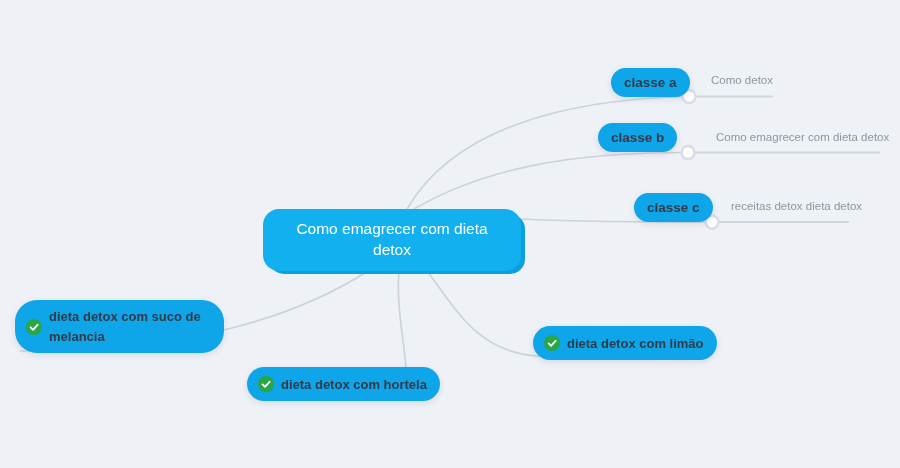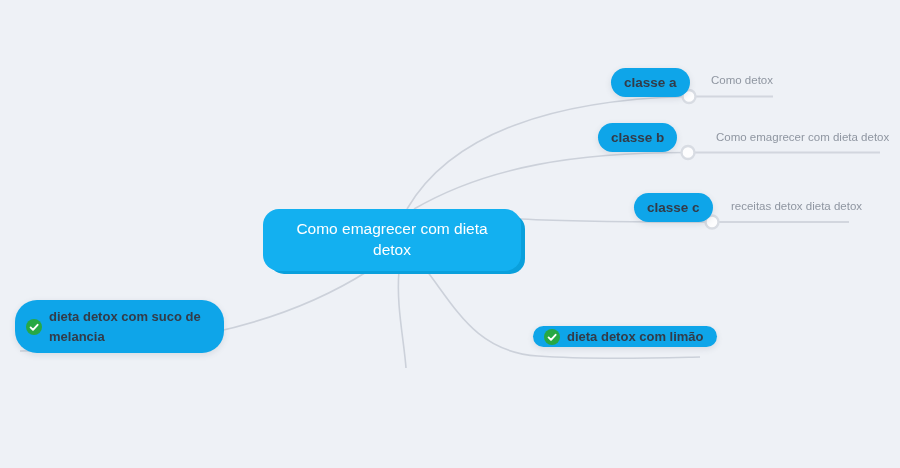--- a/index.html
+++ b/index.html
@@ -58,21 +58,21 @@
   .sublabel-b{left:716px;top:131px;}
   .sublabel-c{left:731px;top:200px;}
 
   .leaf{
     padding:7px 13px 7px 11px;border-radius:18px;
     font-size:13px;gap:7px;
   }
   .leaf .check{flex:0 0 auto;display:flex;}
   .leaf-melancia{left:15px;top:300px;border-radius:22px;align-items:center;}
   .leaf-melancia .leaf-text{display:inline-block;width:162px;line-height:1.5;}
-  .leaf-limao{left:533px;top:326px;height:21px;}
+  .leaf-limao{left:533px;top:326px;height:34px;}
   .leaf-hortela{left:247px;top:367px;height:34px;}
   .leaf .leaf-text{color:var(--pill-text);}
 </style>
 </head>
 <body>
 
 <div class="stage">
 
   <svg class="links" width="900" height="468" viewBox="0 0 900 468">
 
@@ -124,14 +124,23 @@
   <div class="node pill leaf leaf-limao">
     <span class="check">
       <svg width="16" height="16" viewBox="0 0 16 16">
         <circle cx="8" cy="8" r="8" fill="#27a844"></circle>
         <path d="M4.6 8.4 L7 10.8 L11.6 5.8" fill="none" stroke="#ffffff" stroke-width="1.9" stroke-linecap="round" stroke-linejoin="round"></path>
       </svg>
     </span>
     <span class="leaf-text">dieta detox com limão</span>
   </div>
 
+  <div class="node pill leaf leaf-hortela">
+    <span class="check">
+      <svg width="16" height="16" viewBox="0 0 16 16">
+        <circle cx="8" cy="8" r="8" fill="#27a844"></circle>
+        <path d="M4.6 8.4 L7 10.8 L11.6 5.8" fill="none" stroke="#ffffff" stroke-width="1.9" stroke-linecap="round" stroke-linejoin="round"></path>
+      </svg>
+    </span>
+    <span class="leaf-text">dieta detox com hortela</span>
+  </div>
 
 </div>
 
 </body></html>

